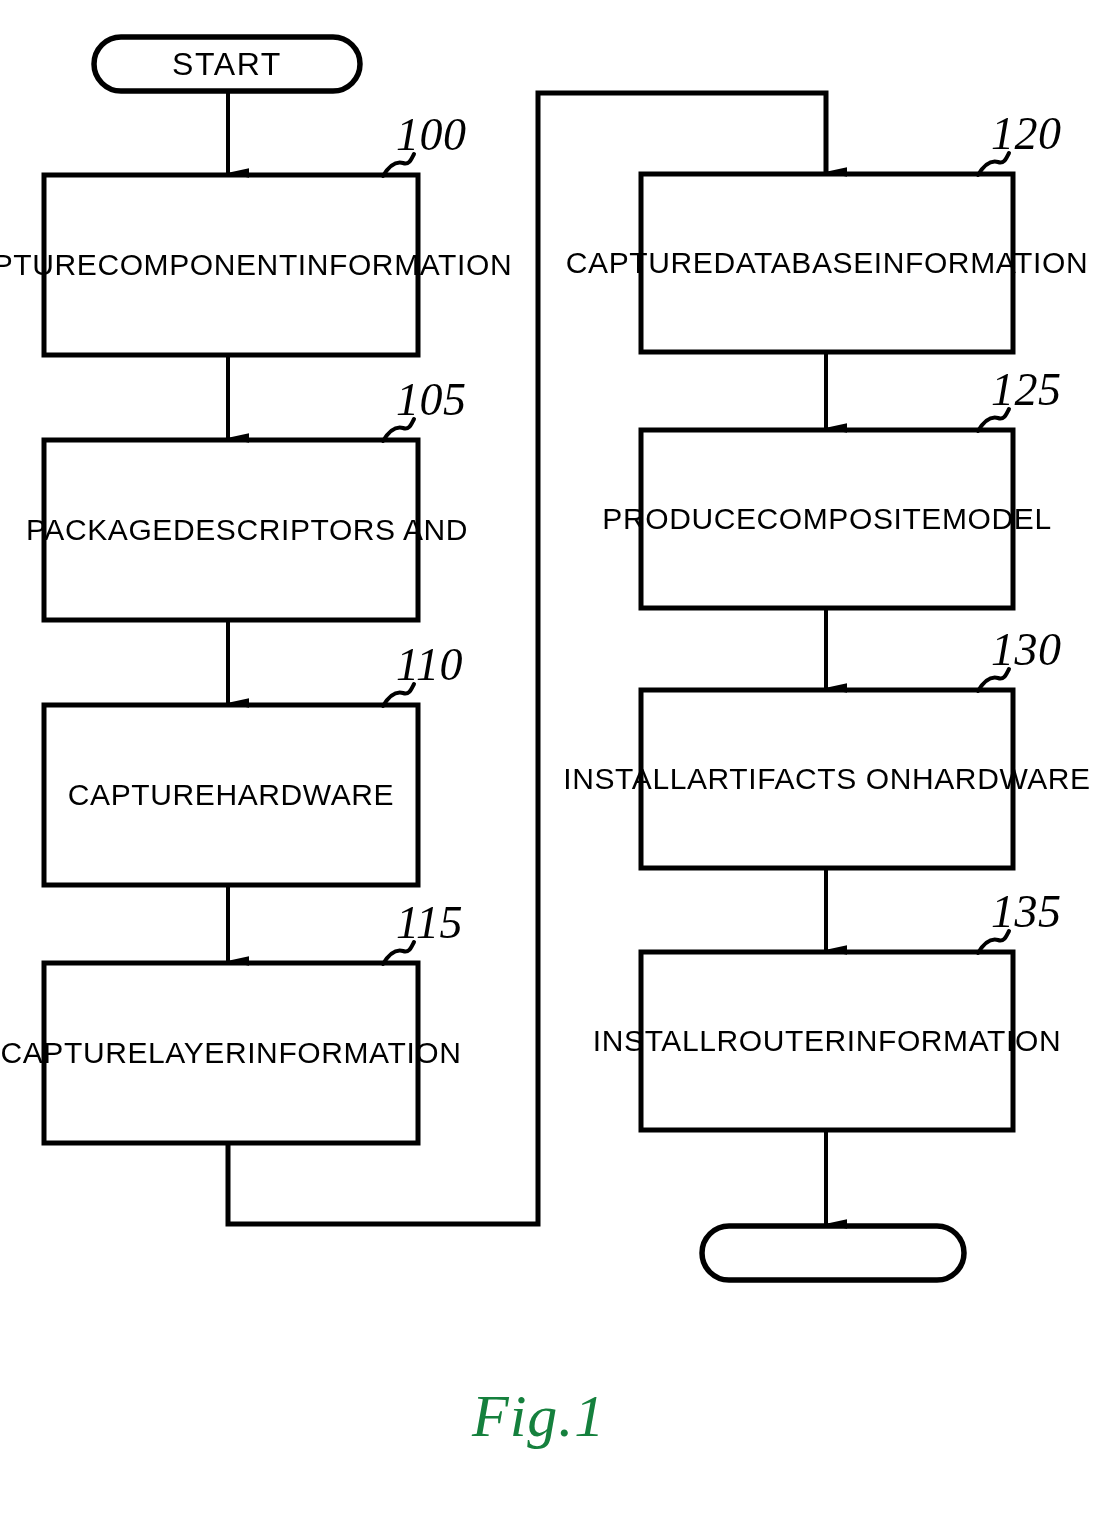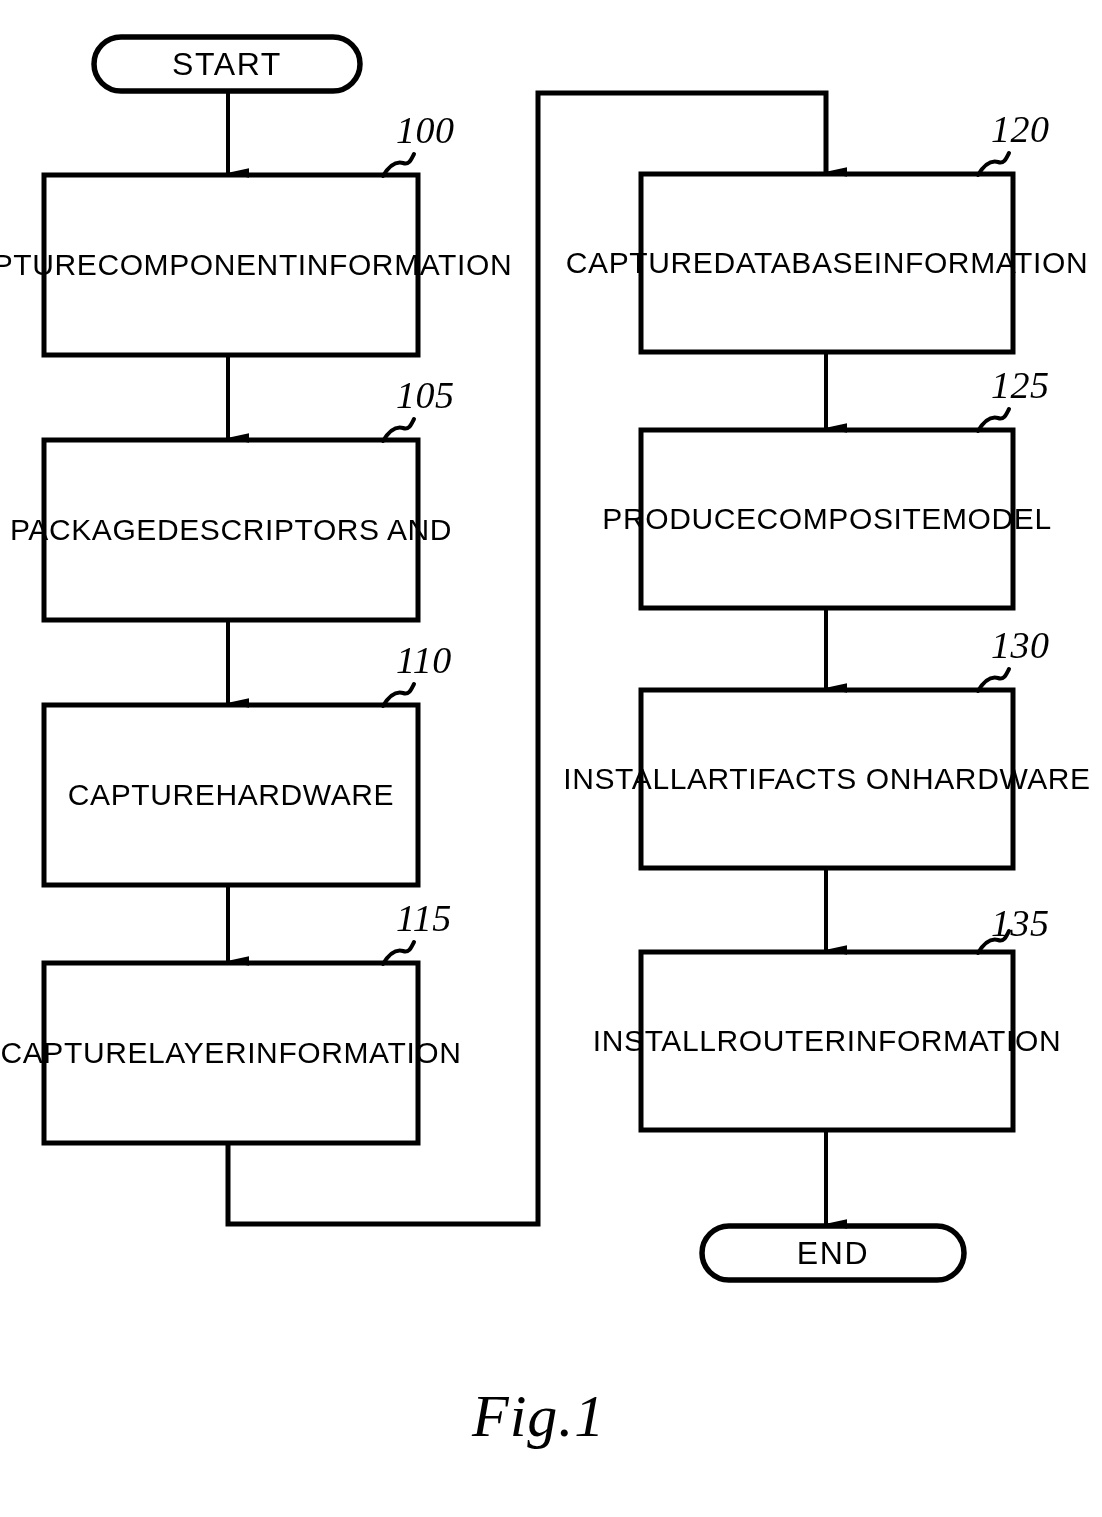--- a/index.html
+++ b/index.html
@@ -57,33 +57,33 @@
     font-family: "Liberation Sans Narrow", "Liberation Sans", sans-serif;
     font-stretch: condensed;
     font-size: 32px;
     letter-spacing: 1.6px;
     color: #000;
     pointer-events: none;
   }
   .ref-label {
     position: absolute;
     font-family: "Liberation Serif", serif;
-    font-size: 38px;
+    font-size: 46px;
     font-style: italic;
     letter-spacing: 0.5px;
     color: #000;
     pointer-events: none;
   }
   .fig-caption {
     position: absolute;
     font-family: "Liberation Serif", serif;
     font-style: italic;
     font-size: 60px;
     letter-spacing: 1px;
-    color: #000000;
+    color: #15803d;
     pointer-events: none;
   }
 </style>
 </head>
 <body>
 
 <div id="diagram-root">
 
   <svg id="figure-svg" viewBox="0 0 1102 1517" xmlns="http://www.w3.org/2000/svg">
     <defs>
@@ -124,30 +124,29 @@
     <path d="M 383 706 C 389 696, 396 691, 403 693 C 409 695, 411 690, 414 684" fill="none" stroke="#000" stroke-width="4" stroke-linecap="round"></path>
     <path d="M 383 964 C 389 954, 396 949, 403 951 C 409 953, 411 948, 414 942" fill="none" stroke="#000" stroke-width="4" stroke-linecap="round"></path>
 
     <path d="M 978 175 C 984 165, 991 160, 998 162 C 1004 164, 1006 159, 1009 153" fill="none" stroke="#000" stroke-width="4" stroke-linecap="round"></path>
     <path d="M 978 431 C 984 421, 991 416, 998 418 C 1004 420, 1006 415, 1009 409" fill="none" stroke="#000" stroke-width="4" stroke-linecap="round"></path>
     <path d="M 978 691 C 984 681, 991 676, 998 678 C 1004 680, 1006 675, 1009 669" fill="none" stroke="#000" stroke-width="4" stroke-linecap="round"></path>
     <path d="M 978 953 C 984 943, 991 938, 998 940 C 1004 942, 1006 937, 1009 931" fill="none" stroke="#000" stroke-width="4" stroke-linecap="round"></path>
   </svg>
 
   <div class="term-text" style="left:94px; top:37px; width:266px; height:54px;">START</div>
-  <div class="term-text" style="left:702px; top:1226px; width:262px; height:54px;">END</div>
 
   <div class="node-text" style="left:44px; top:175px; width:374px; height:180px;">
     <span>CAPTURE</span>
     <span>COMPONENT</span>
     <span>INFORMATION</span>
   </div>
   <div class="ref-label" style="left:396px; top:108px;">100</div>
 
-  <div class="node-text" style="left:44px; top:440px; width:374px; height:180px;">
+  <div class="node-text" style="left:60px; top:440px; width:374px; height:180px;">
     <span>PACKAGE</span>
     <span>DESCRIPTORS  AND</span>
   </div>
   <div class="ref-label" style="left:396px; top:373px;">105</div>
 
   <div class="node-text" style="left:44px; top:705px; width:374px; height:180px;">
     <span>CAPTURE</span>
     <span>HARDWARE</span>
   </div>
   <div class="ref-label" style="left:396px; top:638px;">110</div>
@@ -178,17 +177,17 @@
     <span>ARTIFACTS  ON</span>
     <span>HARDWARE</span>
   </div>
   <div class="ref-label" style="left:991px; top:623px;text-align:right;">130</div>
 
   <div class="node-text" style="left:641px; top:952px; width:372px; height:178px;">
     <span>INSTALL</span>
     <span>ROUTER</span>
     <span>INFORMATION</span>
   </div>
-  <div class="ref-label" style="left:991px; top:885px;margin-top:16px;">135</div>
+  <div class="ref-label" style="left:991px; top:885px;">135</div>
 
   <div class="fig-caption" style="left:472px; top:1382px;">Fig.1</div>
 
 </div>
 
 </body></html>

